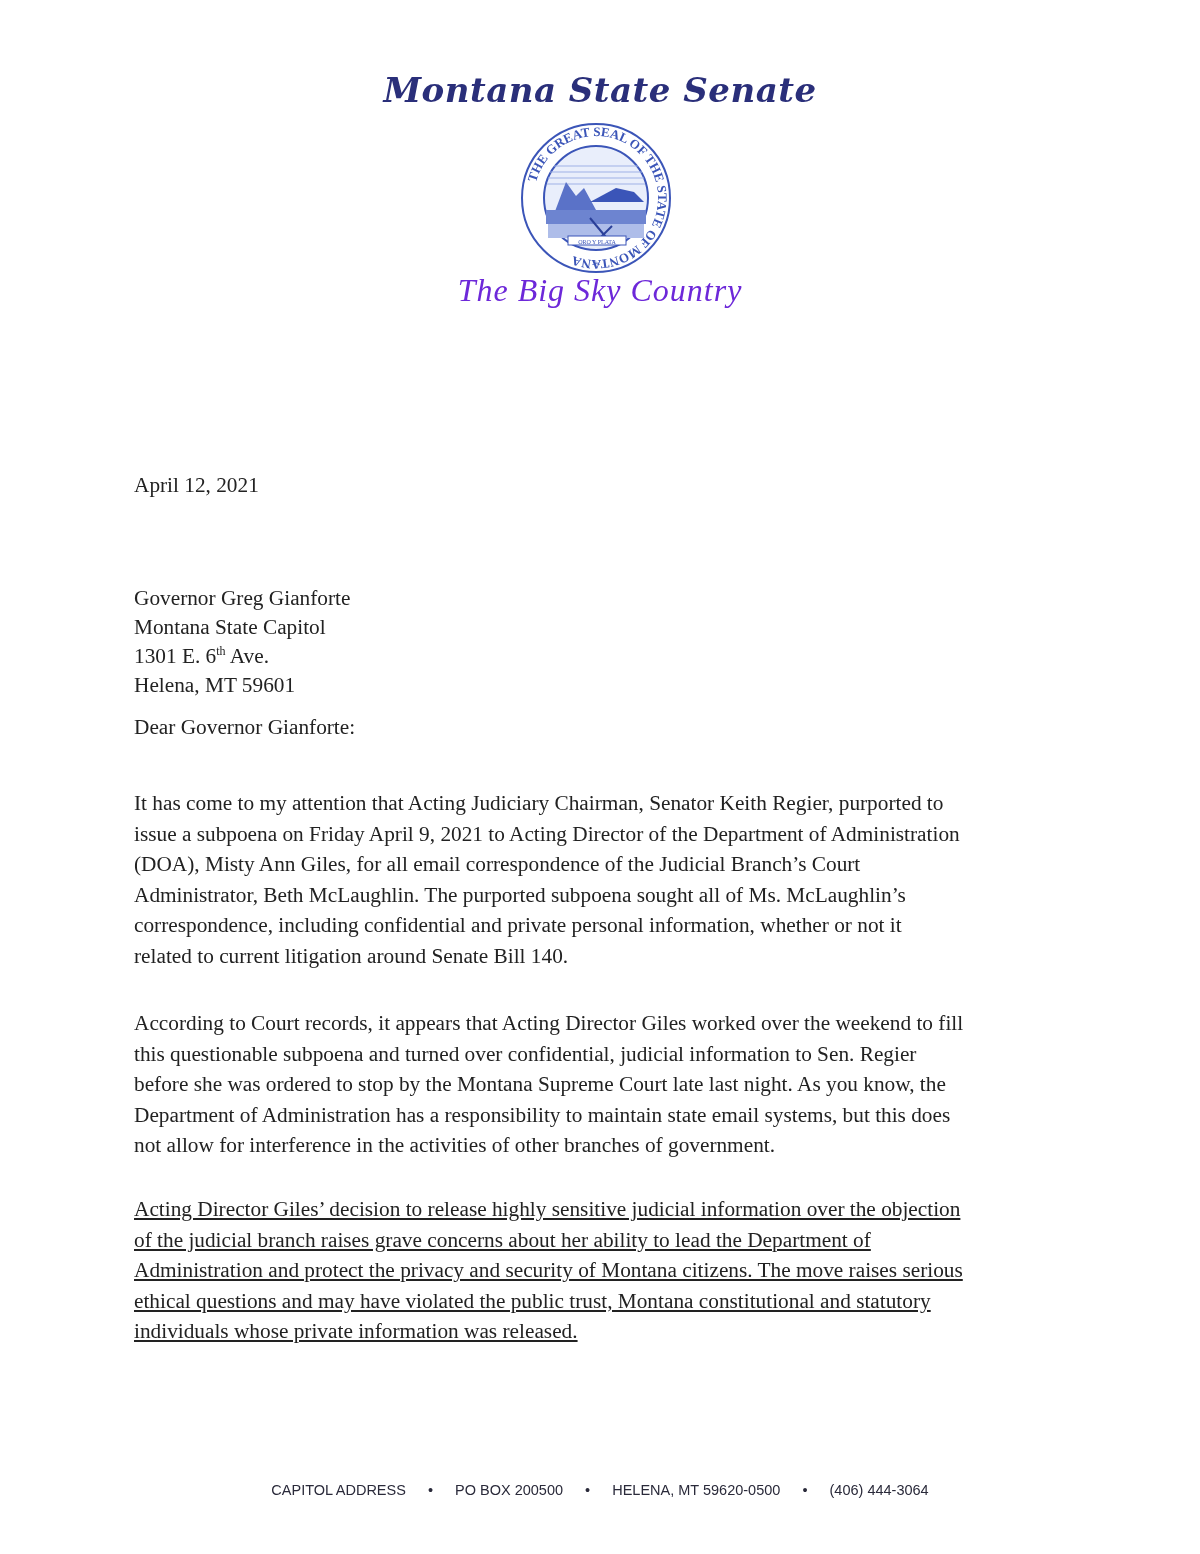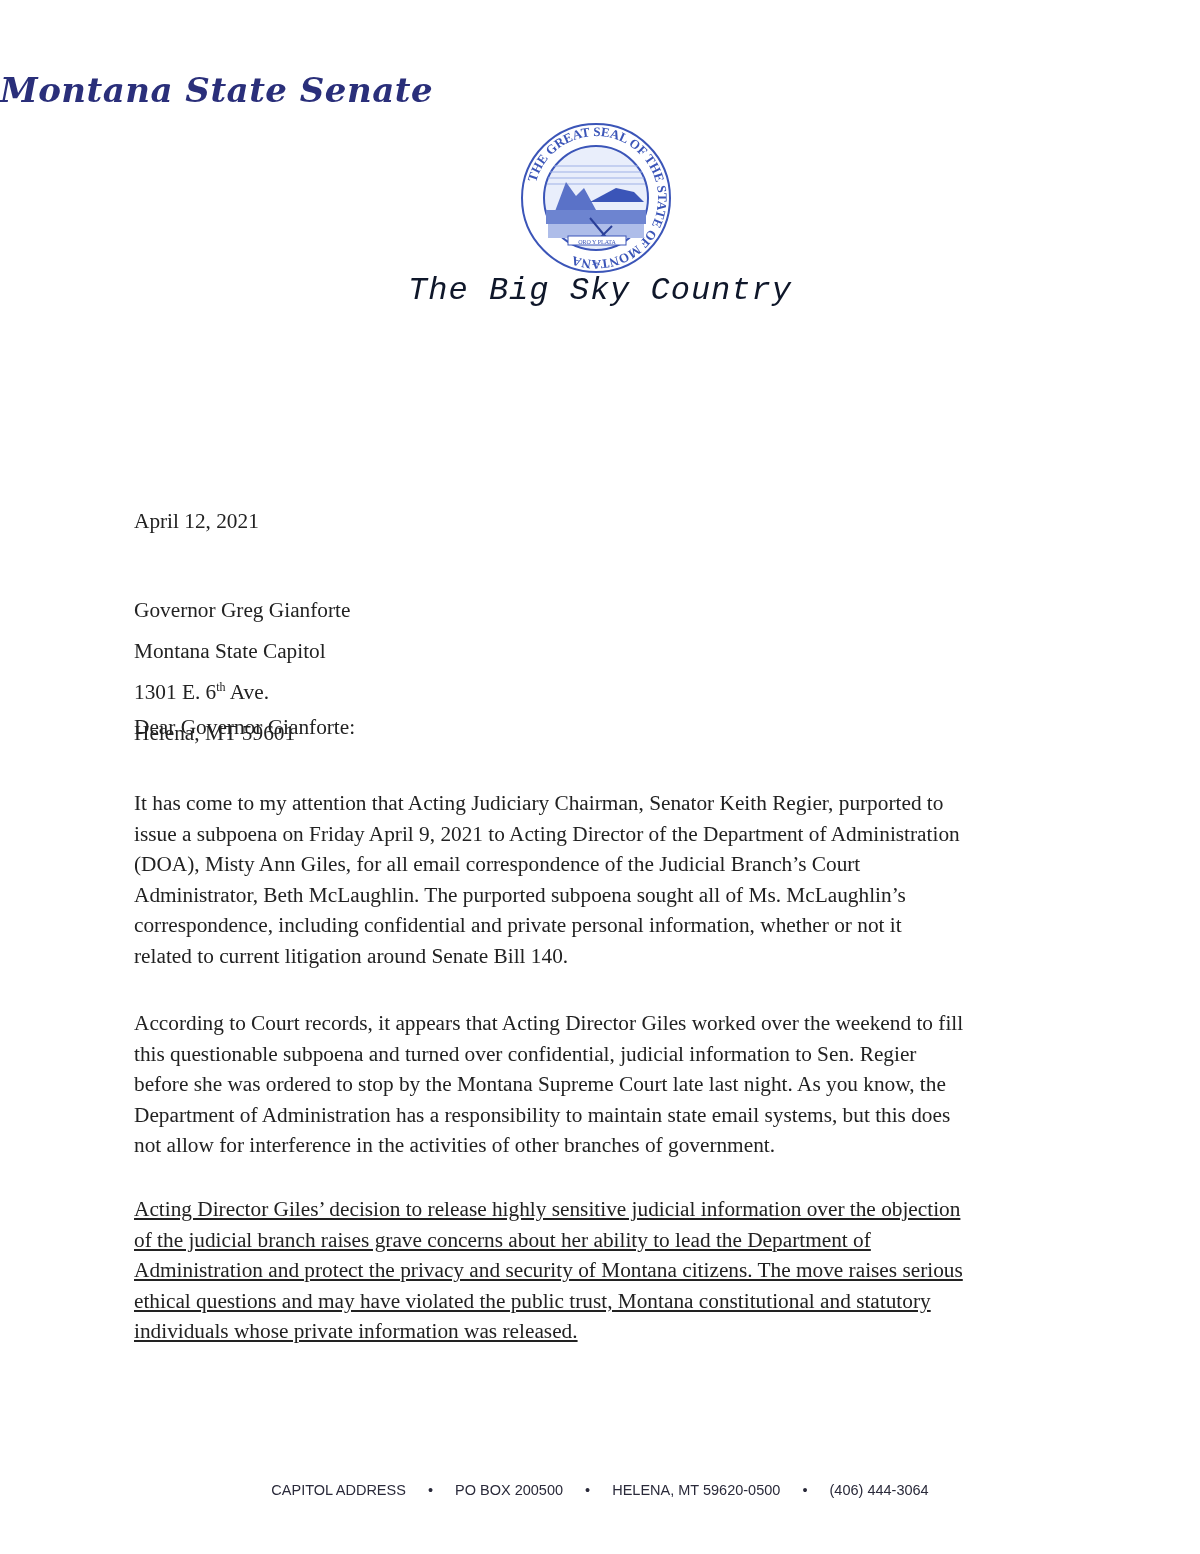--- a/index.html
+++ b/index.html
@@ -1,37 +1,37 @@
 <!DOCTYPE html>
 <html><head>
   <meta charset="utf-8">
   <style>
     html, body { margin: 0; padding: 0; background: #ffffff; }
     body { width: 1200px; height: 1554px; position: relative; overflow: hidden; }
     .letterhead-title {
-      position: absolute; top: 70px; left: 0; width: 1200px; text-align: left;
+      position: absolute; top: 70px; left: 0; width: 1200px; text-align: center;
       font-family: "DejaVu Serif", serif; font-weight: bold; font-size: 34px;
       color: #2a2f7a; letter-spacing: 0.5px; font-style: italic;
     }
     .seal {
       position: absolute; left: 520px; top: 122px; width: 152px; height: 152px;
     }
     .motto {
       position: absolute; top: 272px; left: 0; width: 1200px; text-align: center;
-      font-family: Liberation Mono, monospace; font-style: italic; font-size: 32px;
-      color: #0f172a; letter-spacing: 1px;
+      font-family: Liberation Serif, serif; font-style: italic; font-size: 32px;
+      color: #6d28d9; letter-spacing: 1px;
     }
     .text {
       position: absolute; left: 134px; width: 930px;
       font-family: "Liberation Serif", serif; font-size: 21.3px; color: #222222;
       line-height: 30.5px;
     }
-    .date { top: 506px; }
+    .date { top: 470px; }
     .address { top: 584px; line-height: 29px; }
-    .address div { white-space: nowrap; margin-top: 12px; }
+    .address div { white-space: nowrap; }
     .salutation { top: 712px; }
     .p1 { top: 788px; }
     .p2 { top: 1008px; }
     .p3 { top: 1194px; text-decoration: underline; }
     .para-line { white-space: nowrap; }
     sup { font-size: 12px; vertical-align: 8px; line-height: 0; }
     .footer {
       position: absolute; top: 1482px; left: 0; width: 1200px; text-align: center;
       font-family: "Liberation Sans", sans-serif; font-size: 14.5px; color: #2a2a3a;
     }

